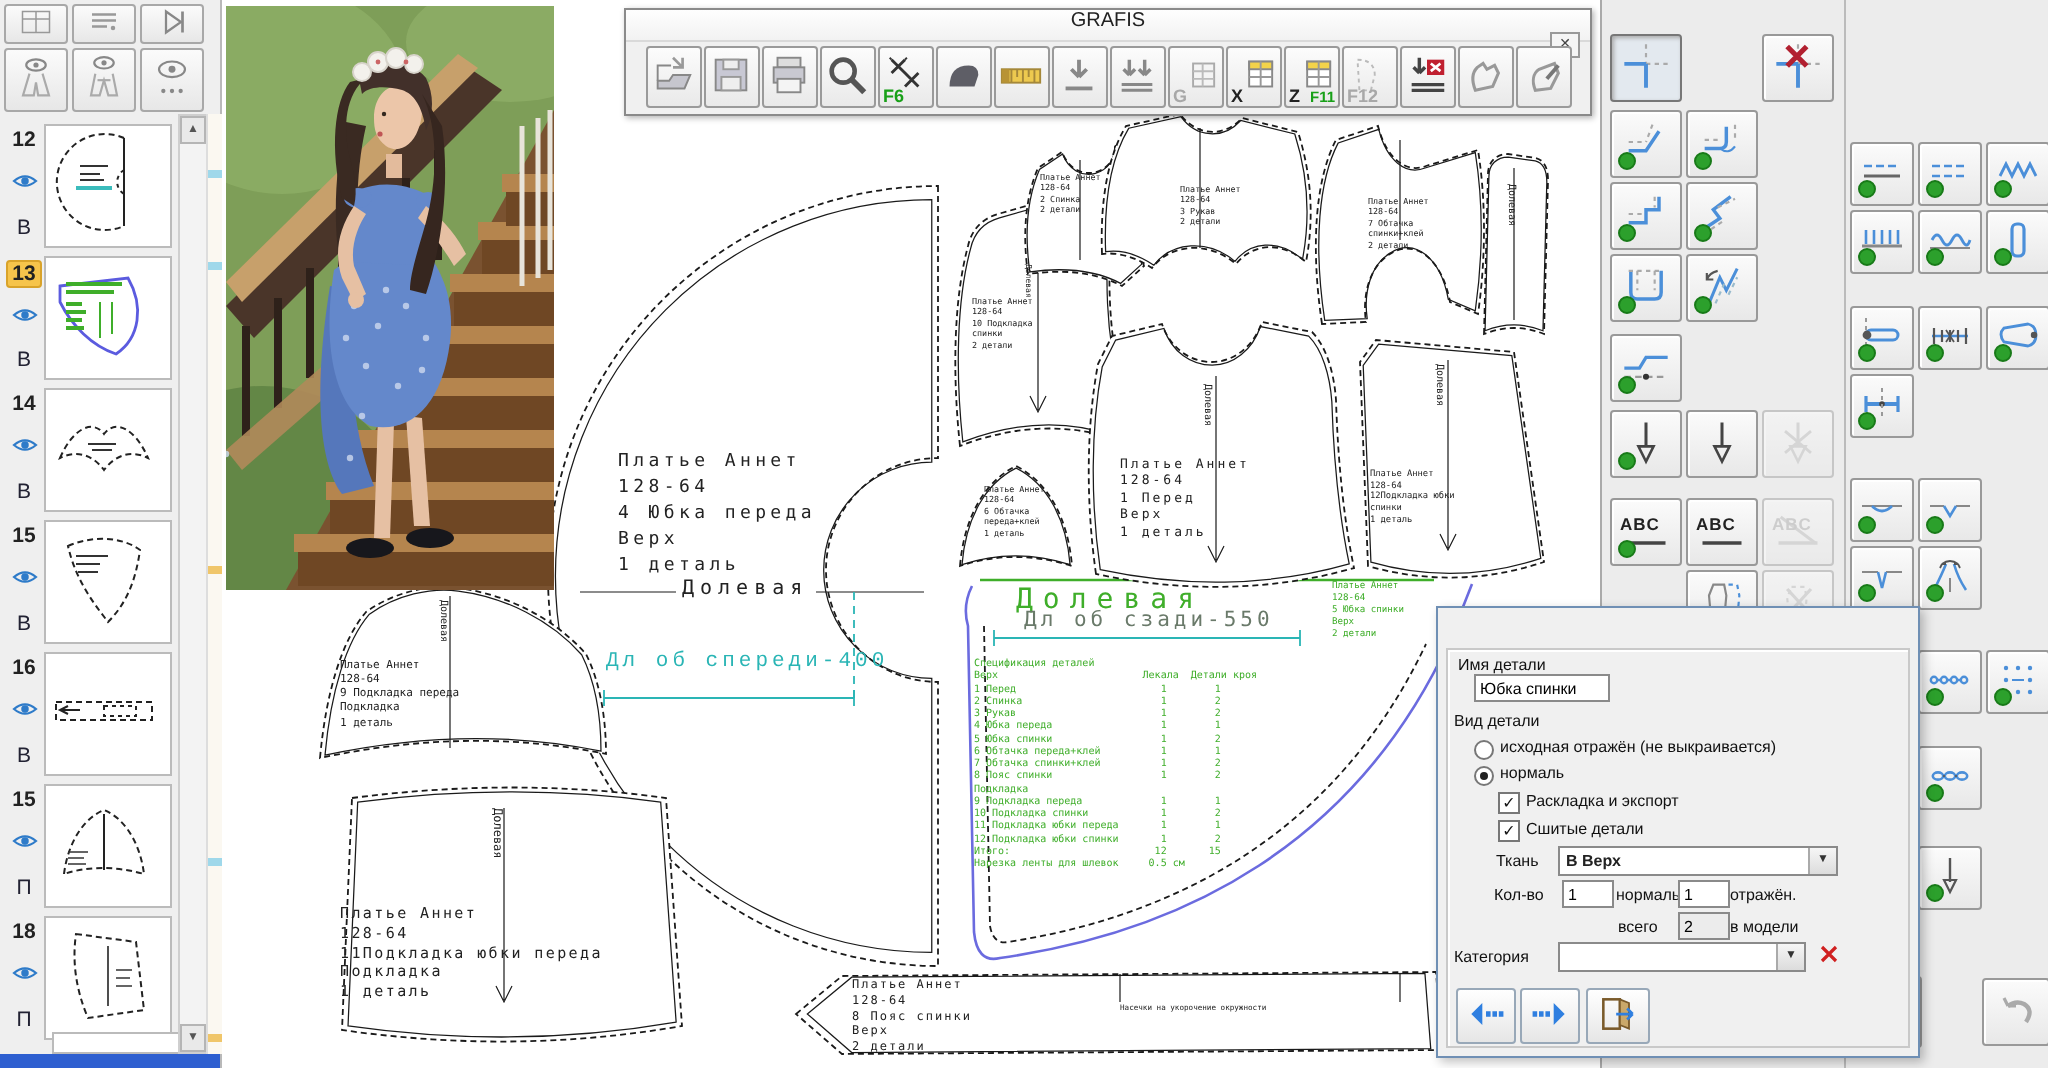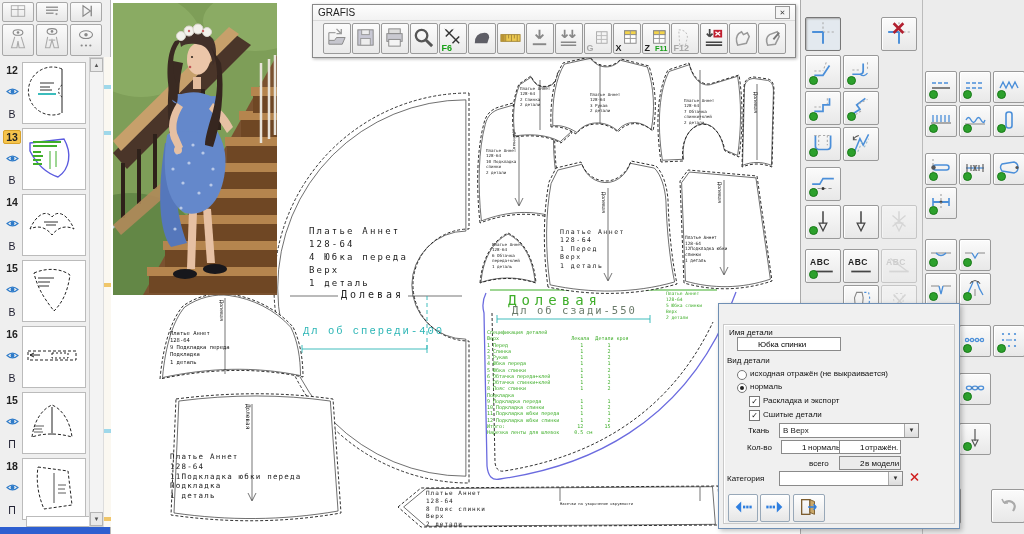--- a/index.html
+++ b/index.html
@@ -37,21 +37,21 @@
   .sb-arrow{position:absolute;left:0;width:11px;height:12px;background:#e9e9e9;border:1px solid #b5b5b5;
             font-size:6px;text-align:center;line-height:12px;color:#555;}
   .sb-overview{position:absolute;left:103px;top:57px;width:7px;bottom:7px;background:#fbf8f1;border-left:1px solid #ddd;z-index:5;}
   .ov-tick{position:absolute;left:0;width:7px;height:4px;}
   #extra-thumb{position:absolute;left:26px;bottom:0px;width:62px;height:9px;background:#fff;border:1px solid #bbb;}
   #task-chip{position:absolute;left:0;top:527px;width:110px;height:7px;z-index:7;}
   
   #gtoolbar{position:absolute;left:312px;top:4px;width:482px;z-index:5;background:#f0f0f0;
             border:1px solid #8a8a8a;box-shadow:1px 1px 3px rgba(0,0,0,.3);}
   .g-title{height:15px;background:linear-gradient(#fefefe,#f2f2f2);display:flex;align-items:center;
-           padding:0 5px;font-size:10px;color:#222;border-bottom:1px solid #d9d9d9;}
+           padding:0 5px;font-size:10px;color:#222;border-bottom:1px solid #d9d9d9;flex-direction:column;}
   .g-close{margin-left:auto;width:13px;height:11px;border:1px solid #999;background:#f5f5f5;
            font-size:7px;line-height:11px;text-align:center;color:#444;}
   .g-btns{display:flex;padding:2px 4px 3px 4px;gap:1px;justify-content:center;}
   .gbtn{position:relative;width:28px;height:31px;background:linear-gradient(#fcfcfc,#e9e9e9);
         border:1px solid #9a9a9a;border-radius:2px;padding:0;}
   .gbtn svg{width:23px;height:23px;margin-top:1px;}
   .gbtn .lbl{position:absolute;left:2px;bottom:0px;font-size:9px;font-weight:bold;line-height:9px;}
   .gbtn .sub{position:absolute;right:1px;bottom:0px;font-size:7.5px;font-weight:bold;line-height:8px;}
   .lbl.green,.sub.green{color:#18a018;} .lbl.dark{color:#222;} .lbl.gray{color:#a8a8a8;}
   
@@ -76,24 +76,24 @@
   #dialog{position:absolute;left:718px;top:303px;width:240px;height:224px;background:#f0f0f0;
           border:1px solid #6f8fb4;box-shadow:2px 2px 5px rgba(0,0,0,.25);z-index:6;font-size:8px;}
   .dlg-title{height:16px;background:#fdfdfd;border-bottom:1px solid #d5d5d5;display:flex;align-items:center;
              padding:0 4px;font-size:8.5px;color:#111;}
   .dlg-close{margin-left:auto;width:14px;height:12px;background:#e8112d;color:#fff;font-size:8px;
              line-height:12px;text-align:center;border-radius:1px;}
   .dlg-frame{position:absolute;left:4px;top:20px;right:4px;bottom:4px;border:1px solid #c9c9c9;
              box-shadow:inset 1px 1px 0 #fff;}
   .dl{position:absolute;font-size:8px;color:#111;white-space:nowrap;}
   .inp{position:absolute;background:#fff;border:1px solid #8a8a8a;font-size:8px;height:12px;
-       padding:0 20px;font-family:"Liberation Sans",sans-serif;box-sizing:content-box;}
+       padding:0 2px;font-family:"Liberation Sans",sans-serif;box-sizing:content-box;}
   .inp.gray{background:#ececec;}
   .sel{position:absolute;height:13px;background:#fff;border:1px solid #8a8a8a;display:flex;align-items:center;}
-  .sel .val{flex:1;padding:0 3px;font-size:8px;}
+  .sel .val{flex:1;padding:0 3px;font-size:8px;font-weight:bold;}
   .sel .arr{width:13px;height:100%;background:linear-gradient(#f6f6f6,#dcdcdc);border-left:1px solid #aaa;
             font-size:6px;line-height:13px;text-align:center;color:#333;}
   .rad{position:absolute;width:8px;height:8px;border:1px solid #777;border-radius:50%;background:#fff;}
   .rad.on::after{content:"";position:absolute;left:2px;top:2px;width:4px;height:4px;border-radius:50%;background:#222;}
   .chk{position:absolute;width:9px;height:9px;border:1px solid #777;background:#fff;font-size:8px;
        line-height:9px;text-align:center;color:#111;}
   .dbtn{position:absolute;width:30px;height:28px;background:linear-gradient(#ffffff,#e6e6e6);
         border:1px solid #98a8b8;border-radius:2px;padding:0;}
   .dbtn svg{width:24px;height:22px;}
   .xbtn{position:absolute;width:15px;height:14px;background:transparent;border:none;padding:0;}

